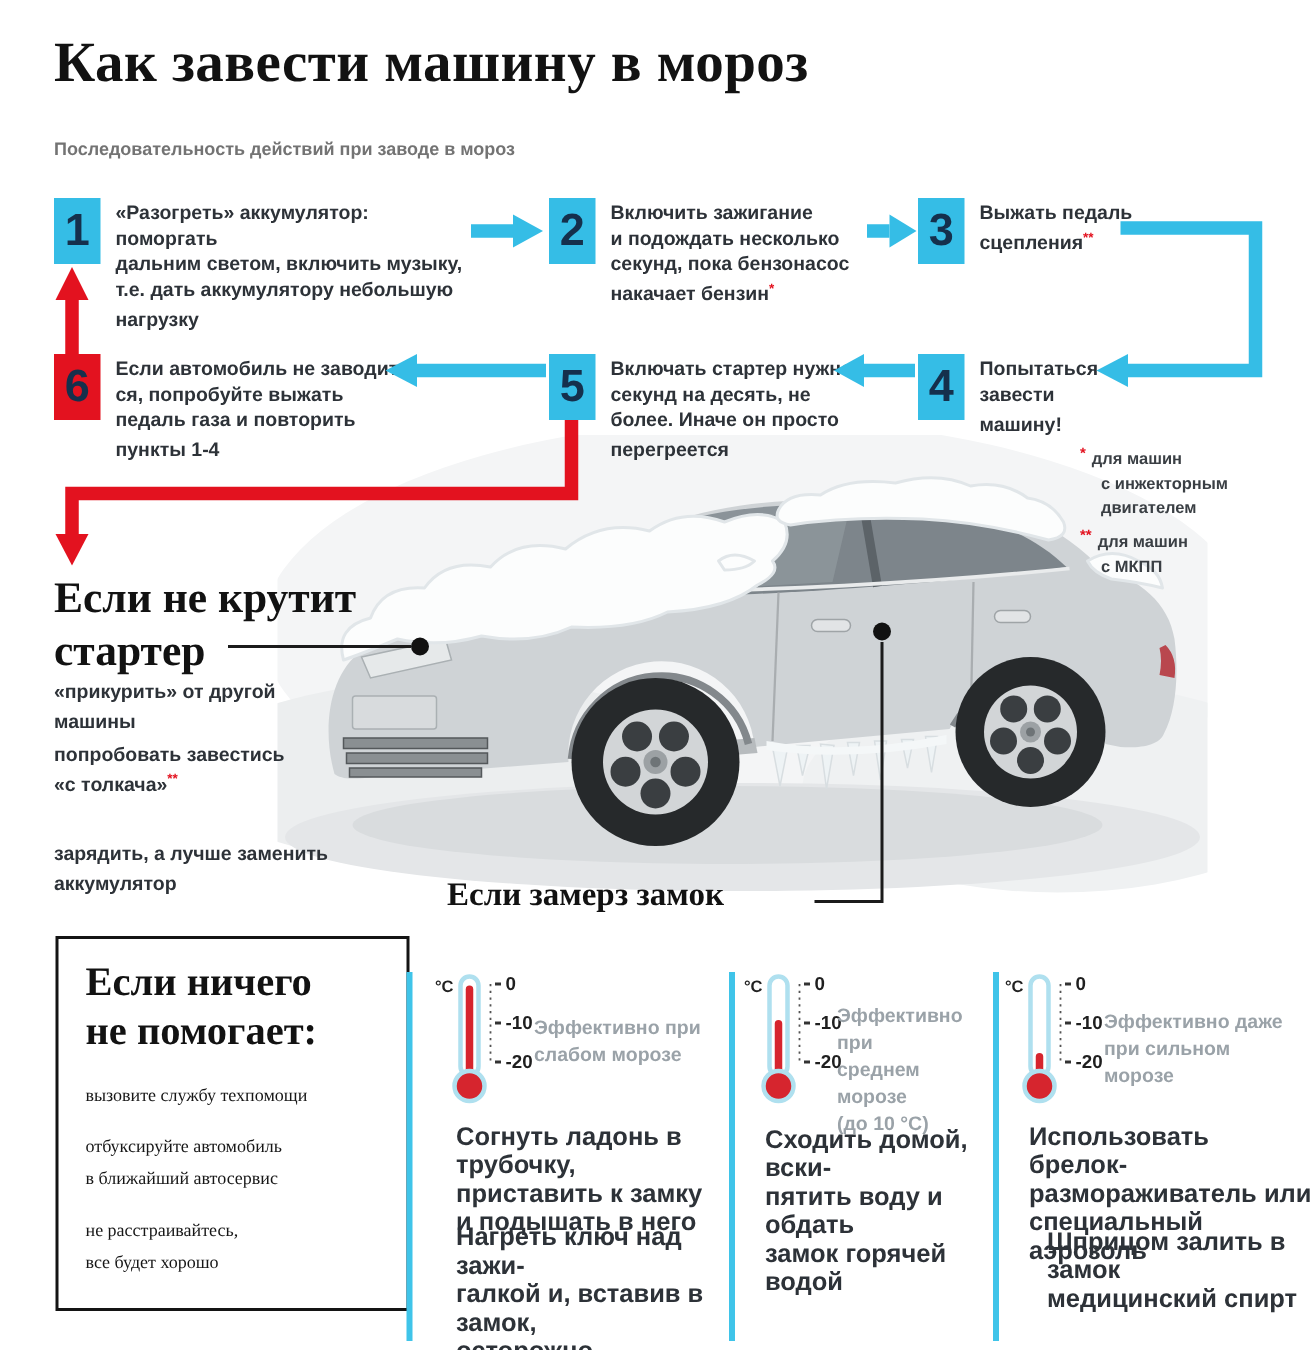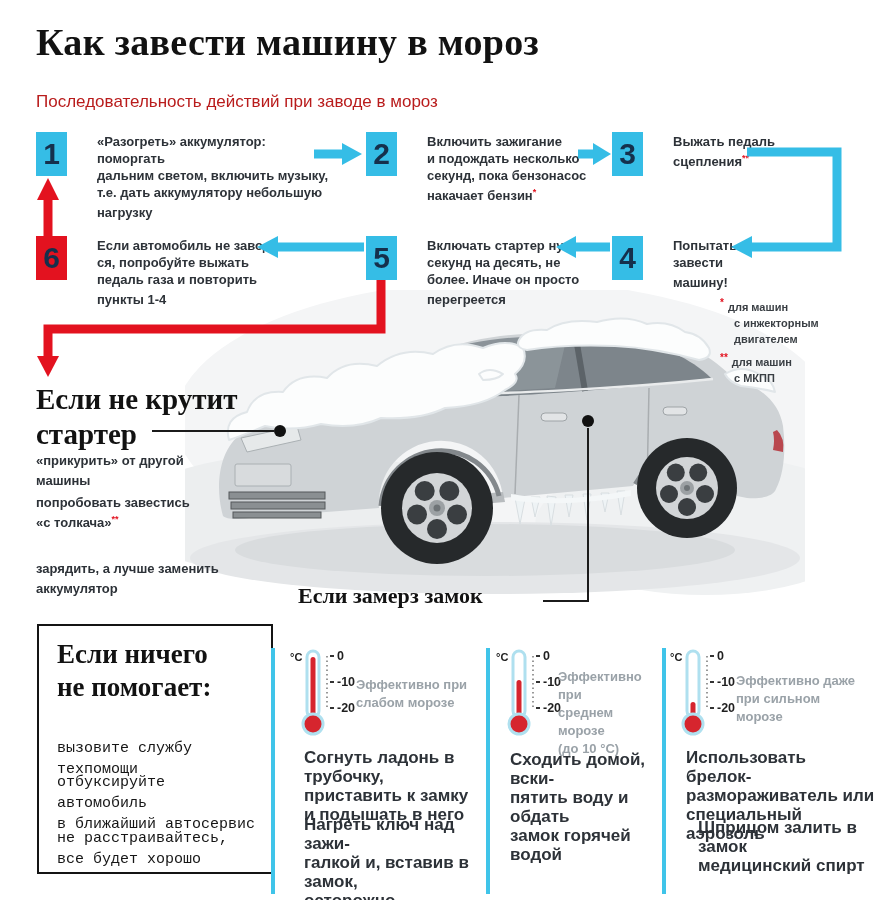--- a/index.html
+++ b/index.html
@@ -4,41 +4,41 @@
 <style>
   html,body { margin:0; padding:0; background:#ffffff; }
   .page { position:relative; width:877px; height:900px; background:#fff; overflow:hidden;
           font-family:"Liberation Sans", sans-serif; }
   .abs { position:absolute; }
   .pre { white-space:pre-line; }
 
   .title { position:absolute; left:36px; top:20px; margin:0;
            font-family:"Liberation Serif", serif; font-size:38px; font-weight:700;
            color:#121212; letter-spacing:.3px; }
-  .subtitle { left:36px; top:92px; font-size:17px; font-weight:400; color:#b91c1c; }
+  .subtitle { left:36px; top:92px; font-size:12px; font-weight:700; color:#737373; }
 
   .step { display:flex; gap:10px; align-items:flex-start; }
   .num { flex:0 0 31px; width:31px; height:44px; display:flex; align-items:center; justify-content:center;
          font-size:30px; font-weight:700; color:#15304c; }
   .num.cyan { background:#35bde6; }
   .num.red  { background:#e3121f; }
-  .stext { font-size:13px; font-weight:700; line-height:17px; color:#2d3238; margin-top:1px;margin-left:20px; }
+  .stext { font-size:13px; font-weight:700; line-height:17px; color:#2d3238; margin-top:1px; }
   sup.mark { color:#e3121f; font-size:9px; font-weight:700; }
 
   .fnote { font-size:11px; font-weight:700; line-height:16px; color:#3a3f44; padding-left:14px; }
   .fmark { color:#e3121f; margin-left:-14px; margin-right:4px; font-size:10px; vertical-align:super; }
 
   .serifh { font-family:"Liberation Serif", serif; font-weight:700; color:#121212; }
   .starter-h { font-size:29px; line-height:35px; }
   .sitem { font-size:13px; font-weight:700; line-height:17px; color:#2d3238; }
   .lock-h { font-size:22px; }
 
   .helpbox { left:37px; top:624px; width:232px; height:246px; border:2px solid #141414; background:#fff; }
   .help-h { left:18px; top:12px; font-size:27px; line-height:33px; }
-  .hitem { font-family:Liberation Mono, monospace; font-size:15px; line-height:21px; color:#161616;margin-top:18px; }
+  .hitem { font-family:Liberation Serif, serif; font-size:12px; line-height:21px; color:#161616; }
 
   .sep { width:4px; background:#3fc4e9; top:648px; height:246px; }
 
   .col { top:648px; }
   .effect { font-size:13px; font-weight:700; line-height:18px; color:#9aa2a8; }
   .tip { font-size:17px; font-weight:700; line-height:19px; color:#2d3238; }
 
   svg { display:block; }
 </style>
 </head>

